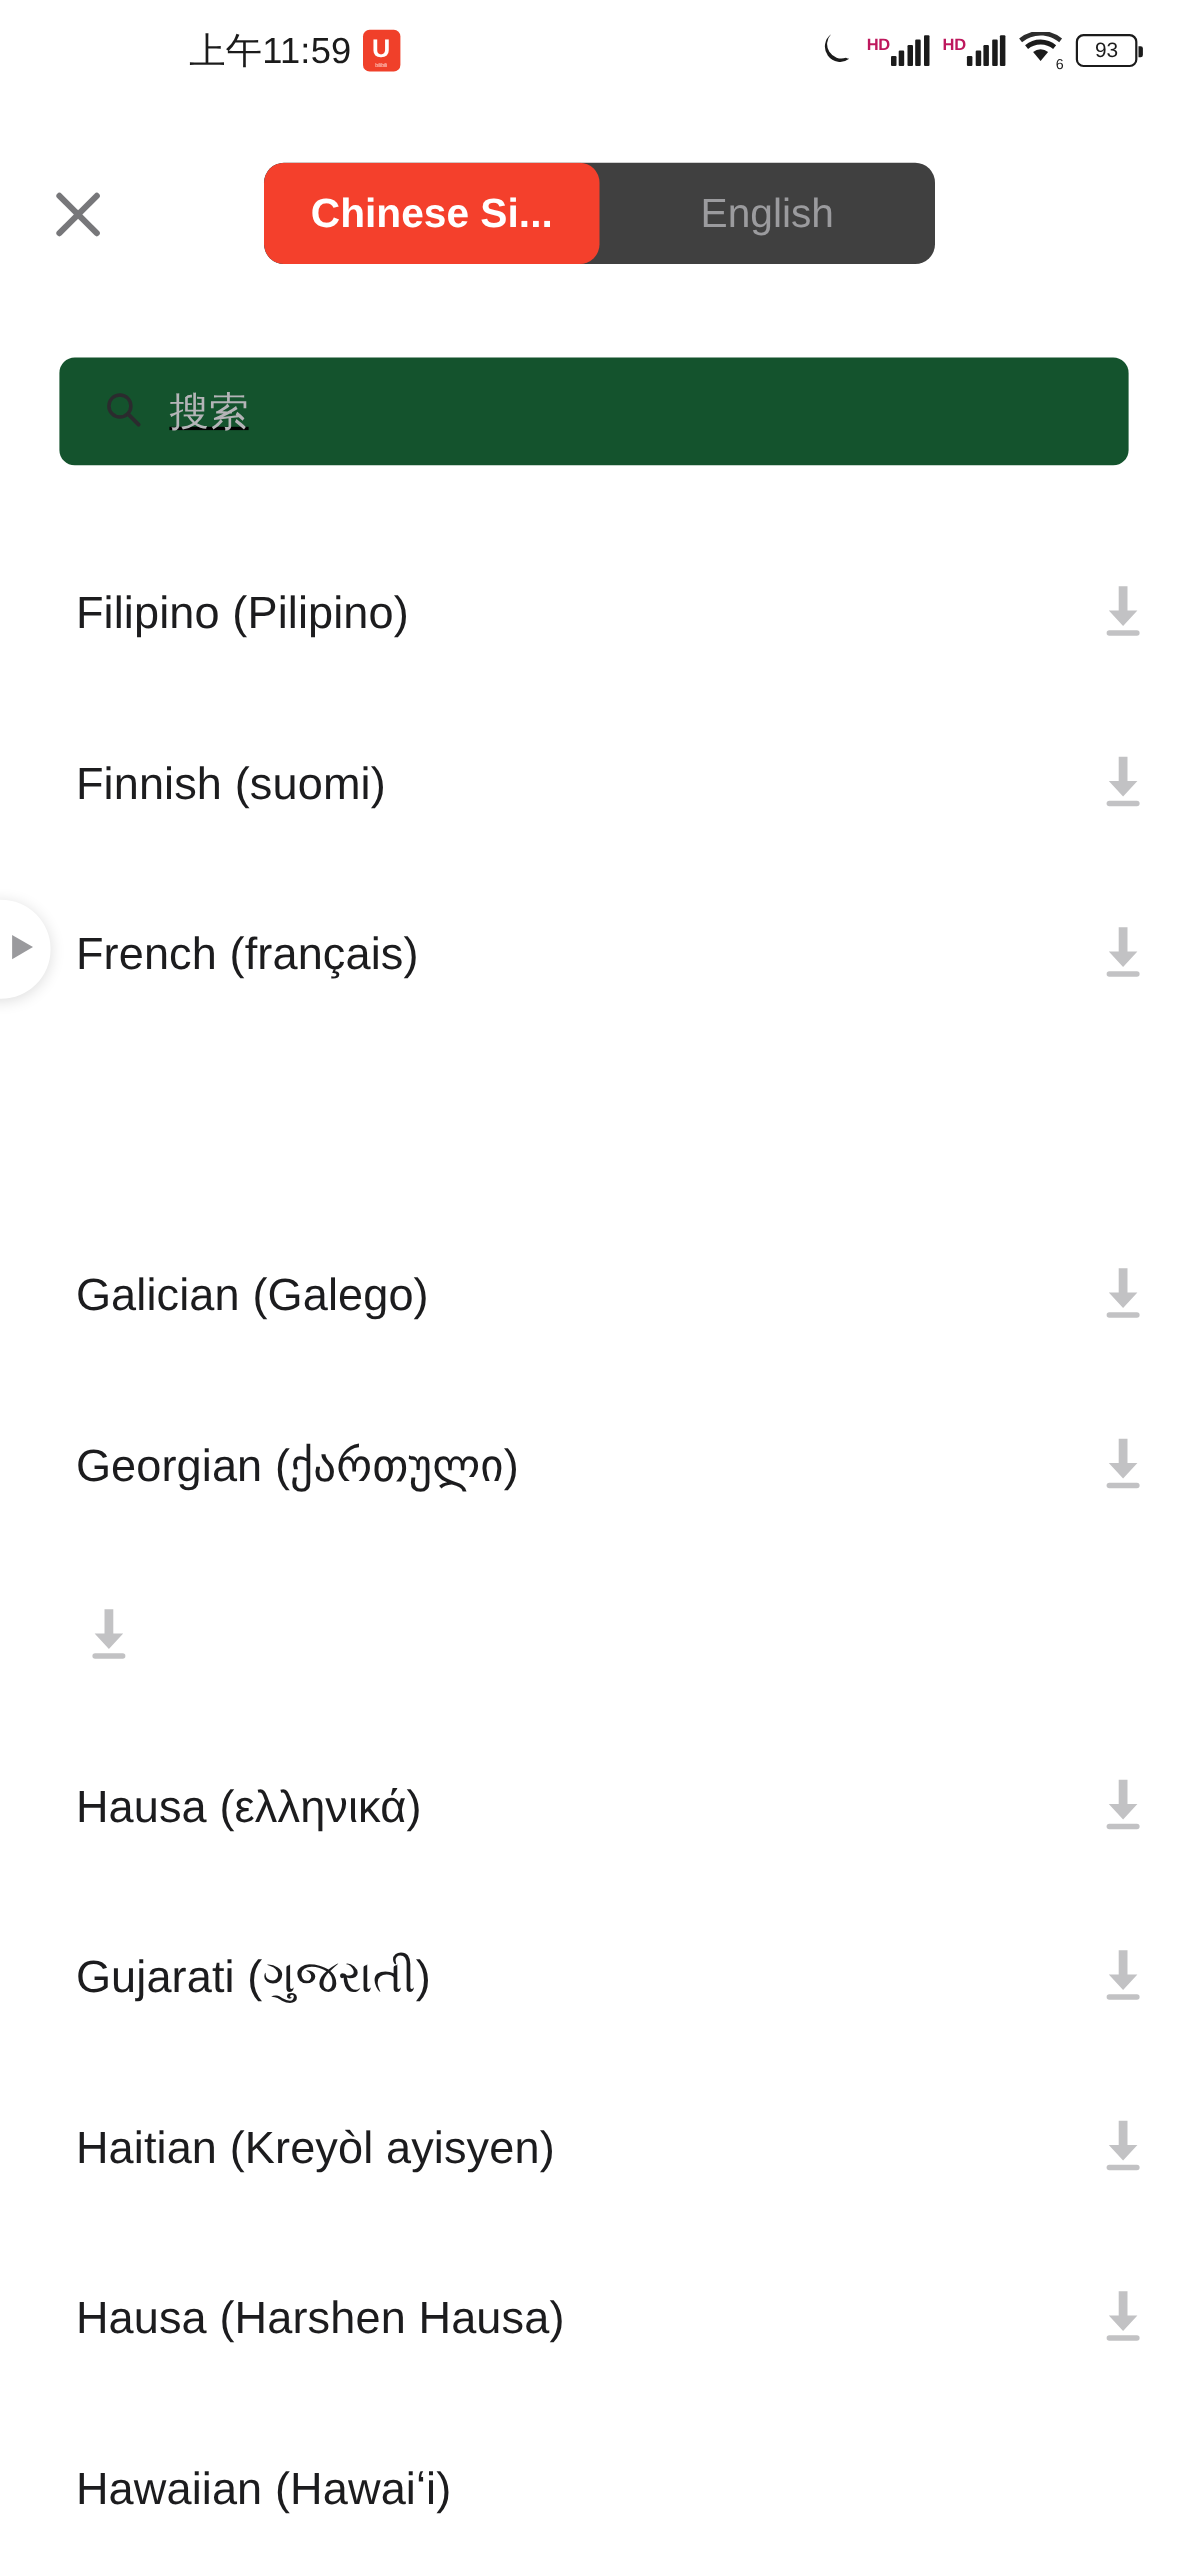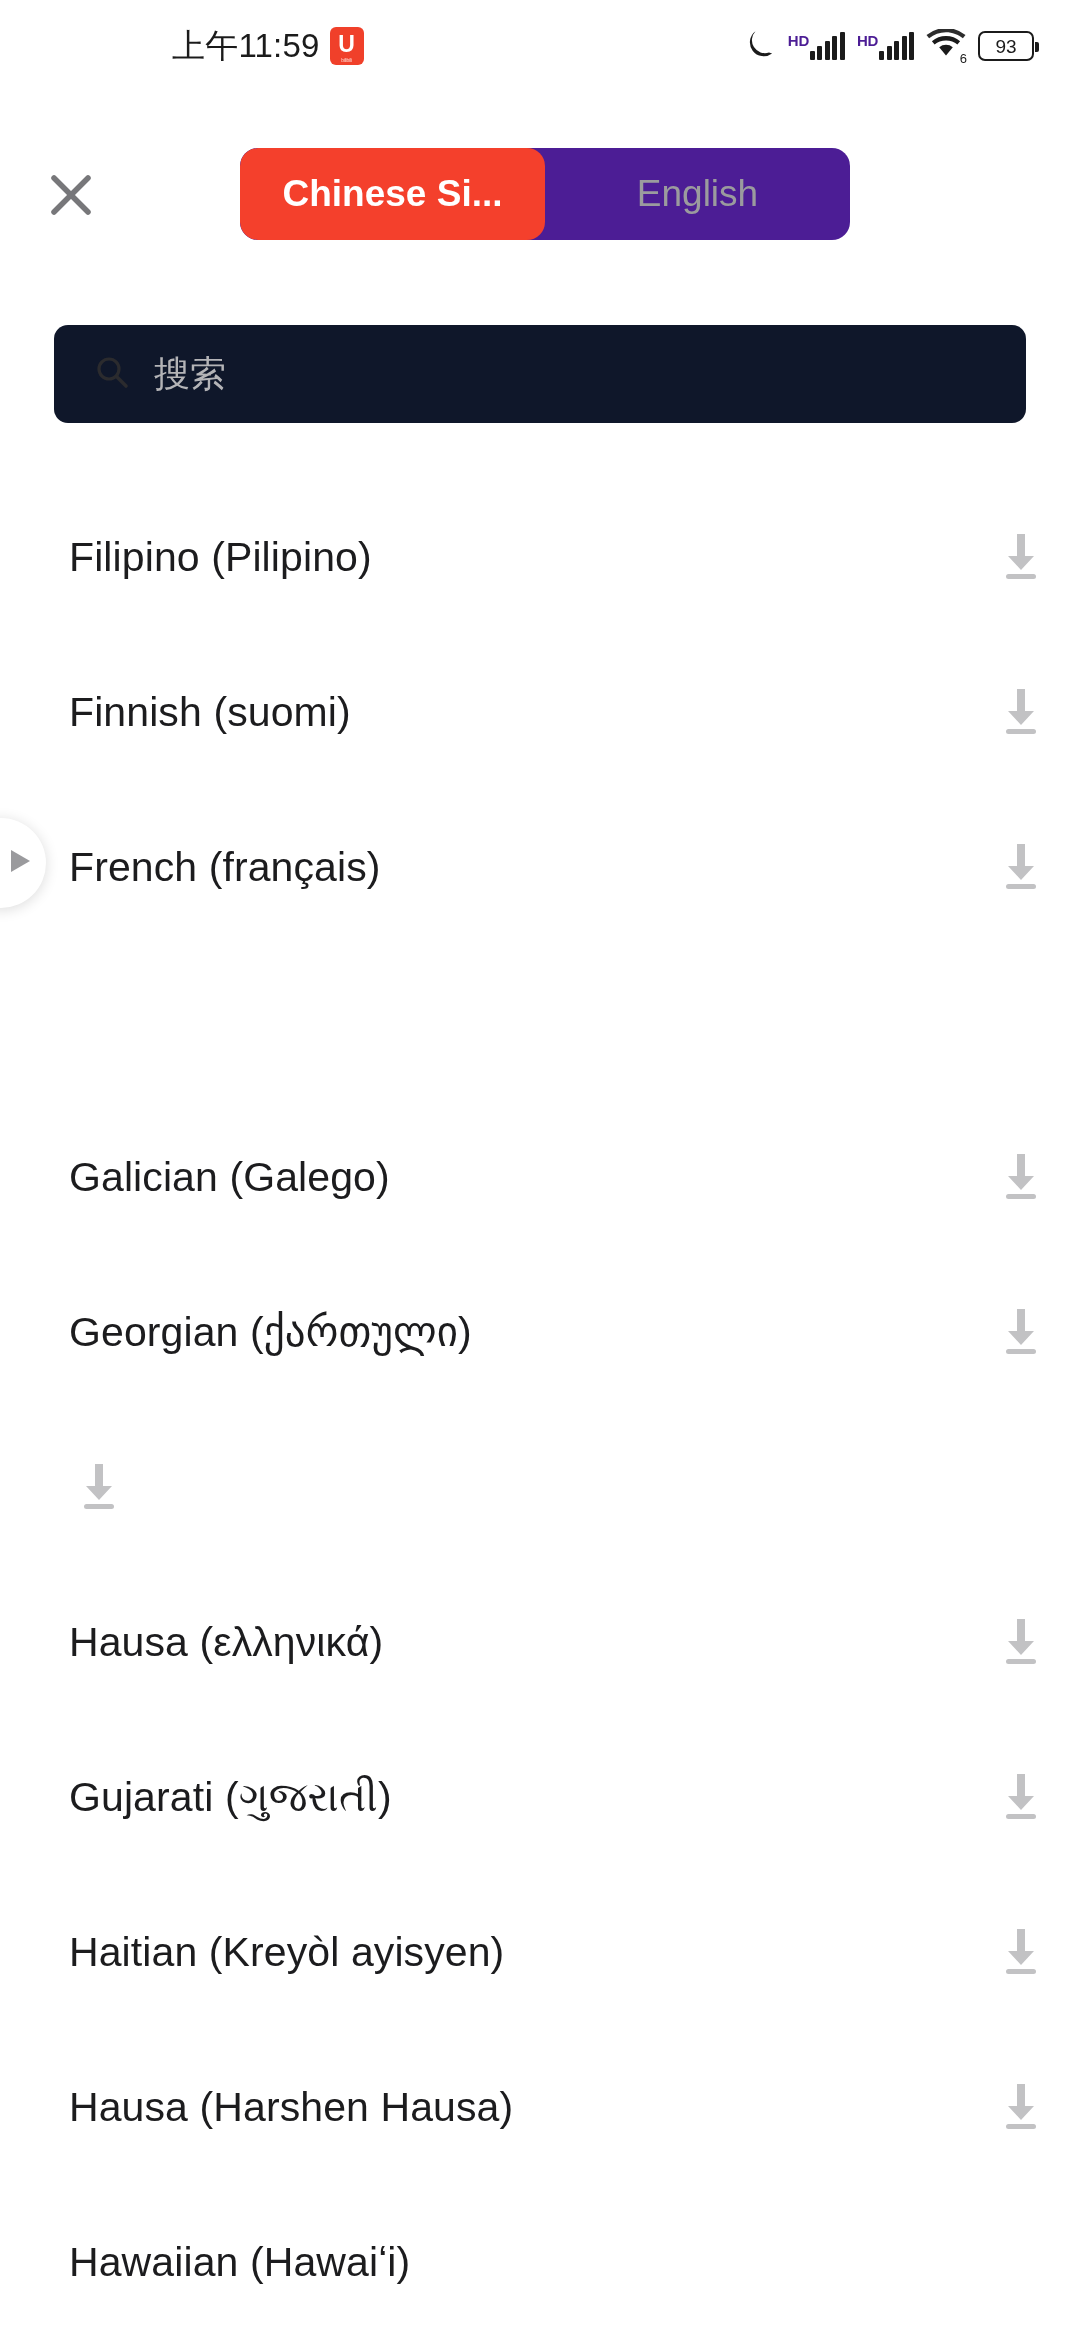--- a/index.html
+++ b/index.html
@@ -80,21 +80,21 @@
     align-items: center;
     gap: 12px;
   }
 
   .icon-moon { width: 30px; height: 34px; }
 
   .sig-group { display: flex; align-items: flex-start; gap: 1px; }
   .hd-label {
     font-size: 15px;
     font-weight: 700;
-    color: #4c1d95;
+    color: #be185d;
     line-height: 1;
     margin-top: 0px;
     letter-spacing: -0.3px;
   }
   .bars { display: flex; align-items: flex-end; gap: 2.5px; height: 27px; }
   .bars i { display: block; width: 5px; background: #1b1b1b; border-radius: 1px; }
   .bars i:nth-child(1) { height: 9px; }
   .bars i:nth-child(2) { height: 14px; }
   .bars i:nth-child(3) { height: 19px; }
   .bars i:nth-child(4) { height: 24px; }
@@ -156,21 +156,21 @@
     justify-content: center;
     cursor: pointer;
   }
 
   .tab-switch {
     position: absolute;
     left: 240px;
     top: 0;
     width: 610px;
     height: 92px;
-    background: #4c1d95;
+    background: #404040;
     border-radius: 18px;
     display: flex;
     align-items: center;
     overflow: hidden;
   }
 
   .tab {
     height: 92px;
     display: flex;
     align-items: center;
@@ -202,27 +202,28 @@
     font-weight: 400;
   }
 
   
   .search-box {
     position: absolute;
     left: 54px;
     top: 325px;
     width: 972px;
     height: 98px;
-    background: #0f172a;
+    background: #14532d;
     border-radius: 14px;
     display: flex;
     align-items: center;
     padding-left: 40px;
     gap: 24px;
     cursor: text;
+    text-decoration: underline;
   }
   .search-icon { width: 36px; height: 36px; flex: 0 0 auto; }
   .search-placeholder {
     font-size: 36px;
     color: #b4b4b7;
     line-height: 1;
   }
 
   
   .lang-list {

